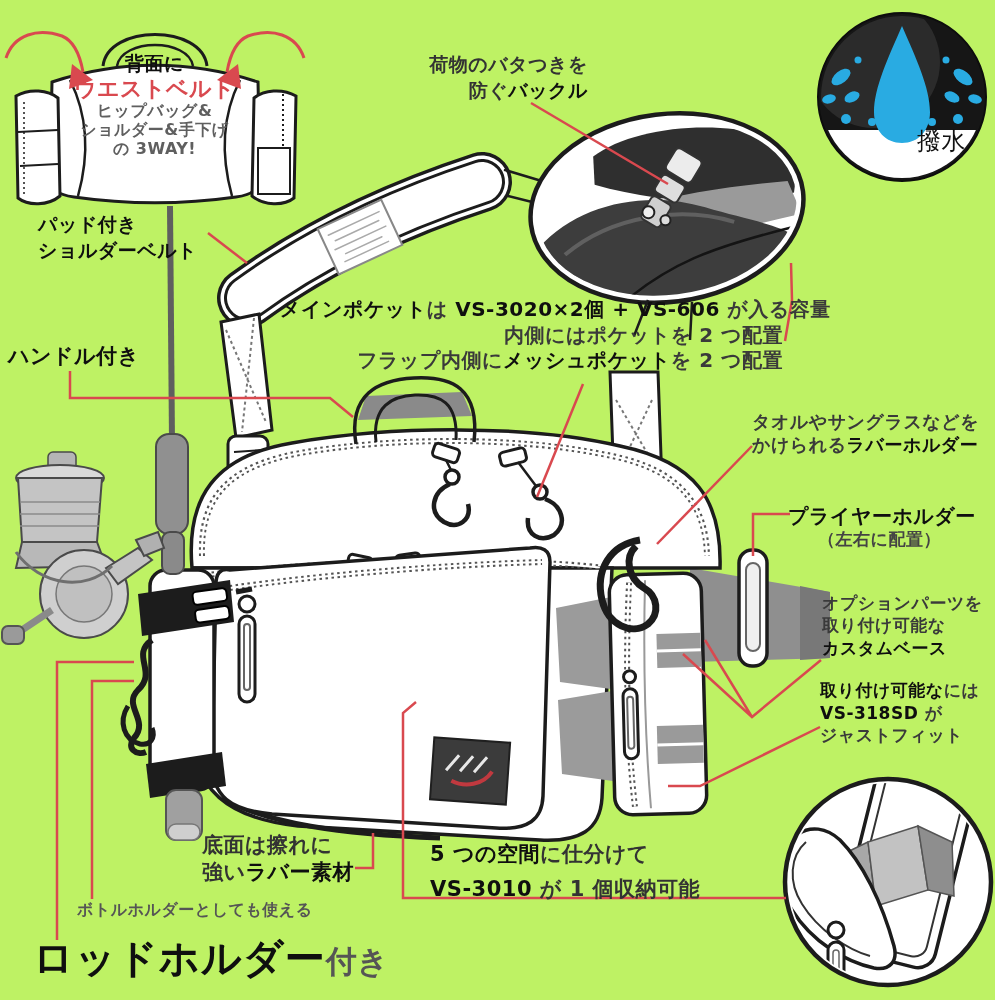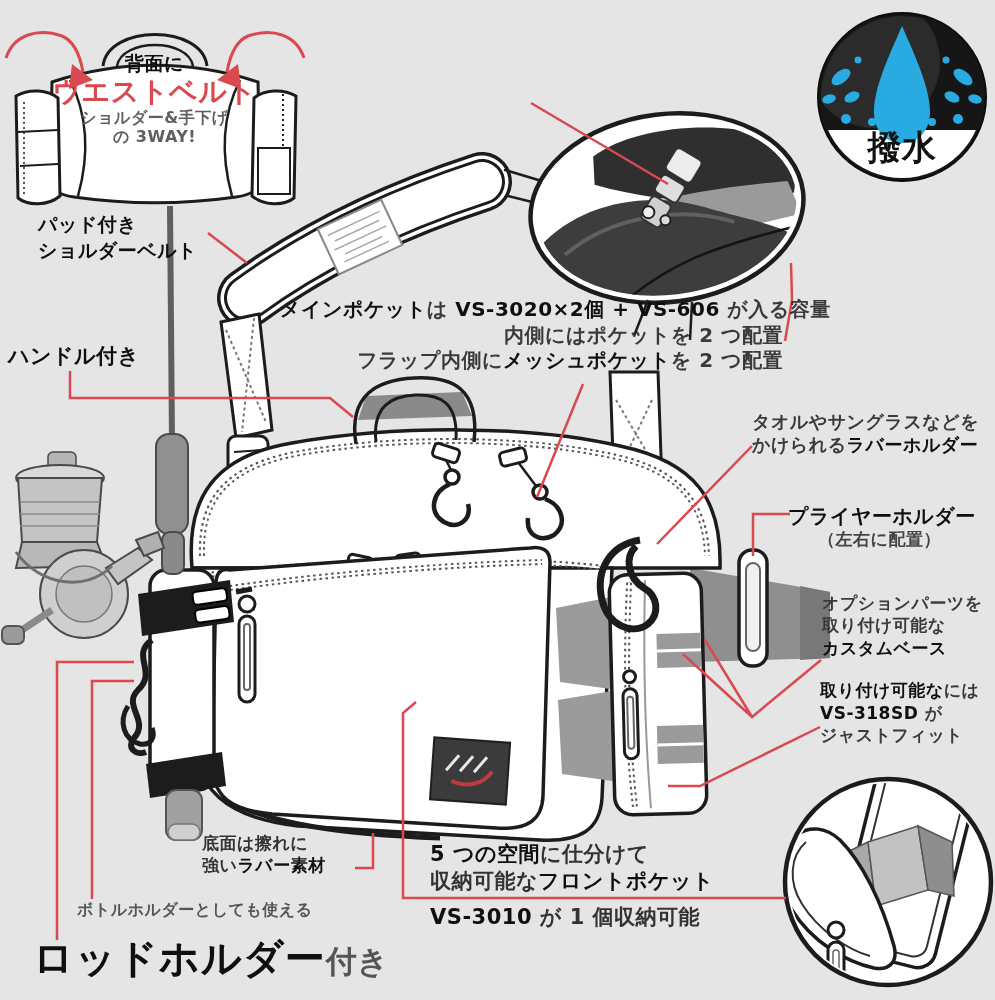--- a/index.html
+++ b/index.html
@@ -1,46 +1,46 @@
 <!DOCTYPE html>
 <html><head>
 <meta charset="utf-8">
 <style>
   html,body{margin:0;padding:0;background:#fff;}
-  #stage{position:relative;width:995px;height:1000px;background:#e5e5e5;overflow:hidden;
+  #stage{position:relative;width:995px;height:1000px;background:#bef264;overflow:hidden;
          font-family:"DejaVu Sans","Liberation Sans",sans-serif;color:#2a2a2a;}
   #artwork{position:absolute;left:0;top:0;width:995px;height:1000px;}
   .ann{position:absolute;line-height:1.25;letter-spacing:.5px;white-space:nowrap;
        font-weight:600;color:#3a3a3a;}
   .ann .line{display:block;}
   .ann .b{font-weight:800;color:#0f0f0f;}
   
   #ann-back-view{left:42px;top:52px;width:225px;text-align:center;}
   #ann-back-view .bv-head{font-size:19px;font-weight:800;color:#222;}
-  #ann-back-view .bv-red{font-size:28px;font-weight:800;color:#d9494f;line-height:1.15;}
+  #ann-back-view .bv-red{font-size:22px;font-weight:800;color:#d9494f;line-height:1.15;}
   #ann-back-view .bv-red .b{color:#d9494f;}
   #ann-back-view .bv-sub{font-size:16px;color:#5f5f5f;line-height:1.2;}
   #ann-shoulder{left:38px;top:212px;font-size:19px;font-weight:800;color:#1e1e1e;line-height:1.35;}
   #ann-handle{left:8px;top:343px;font-size:21px;font-weight:800;color:#1e1e1e;}
   #ann-buckle{left:408px;top:52px;width:180px;text-align:right;font-size:19px;color:#333;
               font-weight:700;line-height:1.35;}
   #ann-main-pocket{left:280px;top:297px;width:503px;text-align:right;font-size:20px;line-height:1.28;}
   #ann-rubber{left:752px;top:411px;font-size:18px;line-height:1.27;}
   #ann-pliers{left:788px;top:504px;width:205px;}
   #ann-pliers .pl-main{font-size:20px;font-weight:800;color:#1e1e1e;}
   #ann-pliers .pl-sub{font-size:17px;color:#444;padding-left:30px;}
   #ann-custom{left:822px;top:592px;font-size:17px;line-height:1.32;}
   #ann-side{left:820px;top:679px;font-size:17px;line-height:1.33;}
-  #ann-bottom-rubber{left:202px;top:832px;font-size:17px;color:#333;line-height:1.3;}
+  #ann-bottom-rubber{left:202px;top:832px;font-size:21px;color:#333;line-height:1.3;}
   #ann-front-pocket{left:430px;top:841px;width:360px;font-size:21px;color:#333;line-height:1.3;}
   #ann-front-pocket .fp-model{margin-top:8px;}
   #ann-bottle{left:77px;top:900px;font-size:16px;font-weight:700;color:#555;}
   #ann-rod-title{left:33px;top:933px;font-size:40px;font-weight:900;color:#171717;letter-spacing:1px;}
   #ann-rod-title .suffix{font-size:31px;font-weight:700;color:#555;letter-spacing:0;}
-  #ann-badge{left:838px;top:126px;width:128px;text-align:center;font-size:34px;font-weight:700;color:#111;}
+  #ann-badge{left:838px;top:126px;width:128px;text-align:right;font-size:24px;font-weight:400;color:#111;}
 </style>
 </head>
 <body>
 
 <div id="stage">
 
   <svg id="artwork" viewBox="0 0 995 1000" xmlns="http://www.w3.org/2000/svg">
     <defs>
       <clipPath id="cBadge">
           <circle cx="902" cy="97" r="81"></circle>
@@ -280,29 +280,34 @@
       <path d="M355,868 L373,868 L373,833"></path>
       <path d="M416,702 L403,713 L403,898 L786,898"></path>
       <path d="M134,662 L57,662 L57,940"></path>
       <path d="M134,681 L92,681 L92,899"></path>
     </g>
   </svg>
 
   <div class="ann" id="ann-back-view">
       <div class="line bv-head"><span class="b">背面に</span></div>
       <div class="line bv-red"><span class="b">ウエストベルト</span></div>
+      <div class="line bv-sub"><span class="">ヒップバッグ&amp;</span></div>
       <div class="line bv-sub"><span class="">ショルダー&amp;手下げ</span></div>
       <div class="line bv-sub"><span class="">の 3WAY!</span></div>
     </div>
   <div class="ann" id="ann-shoulder">
       <div class="line"><span class="b">パッド付き</span></div>
       <div class="line"><span class="b">ショルダーベルト</span></div>
     </div>
   <div class="ann" id="ann-handle">
       <div class="line"><span class="b">ハンドル付き</span></div>
+    </div>
+  <div class="ann" id="ann-buckle">
+      <div class="line"><span class="">荷物のバタつきを</span></div>
+      <div class="line"><span class="">防ぐ</span><span class="b">バックル</span></div>
     </div>
   <div class="ann" id="ann-main-pocket">
       <div class="line"><span class="b">メインポケット</span><span class="">は </span><span class="b">VS-3020×2個 + VS-606</span><span class=""> が入る容量</span></div>
       <div class="line"><span class="">内側にはポケットを 2 つ配置</span></div>
       <div class="line"><span class="">フラップ内側に</span><span class="b">メッシュポケット</span><span class="">を 2 つ配置</span></div>
     </div>
   <div class="ann" id="ann-rubber">
       <div class="line"><span class="">タオルやサングラスなどを</span></div>
       <div class="line"><span class="">かけられる</span><span class="b">ラバーホルダー</span></div>
     </div>
@@ -319,21 +324,20 @@
       <div class="line"><span class="b">取り付け可能な</span><span class="">には</span></div>
       <div class="line"><span class="b">VS-318SD</span><span class=""> が</span></div>
       <div class="line"><span class="">ジャストフィット</span></div>
     </div>
   <div class="ann" id="ann-bottom-rubber">
       <div class="line"><span class="">底面は擦れに</span></div>
       <div class="line"><span class="">強い</span><span class="b">ラバー素材</span></div>
     </div>
   <div class="ann" id="ann-front-pocket">
       <div class="line"><span class="b">5 つの空間</span><span class="">に仕分けて</span></div>
-      <div class="line"><span class="">収納可能な</span><span class="b">フロントポケット</span></div>
       <div class="line fp-model"><span class="b">VS-3010</span><span class=""> が 1 個収納可能</span></div>
     </div>
   <div class="ann" id="ann-bottle">
       <div class="line"><span class="">ボトルホルダーとしても使える</span></div>
     </div>
   <div class="ann" id="ann-rod-title">
       <div class="line rod-line"><span class="b">ロッドホルダー</span><span class=" suffix">付き</span></div>
     </div>
   <div class="ann" id="ann-badge">撥水</div>
 

